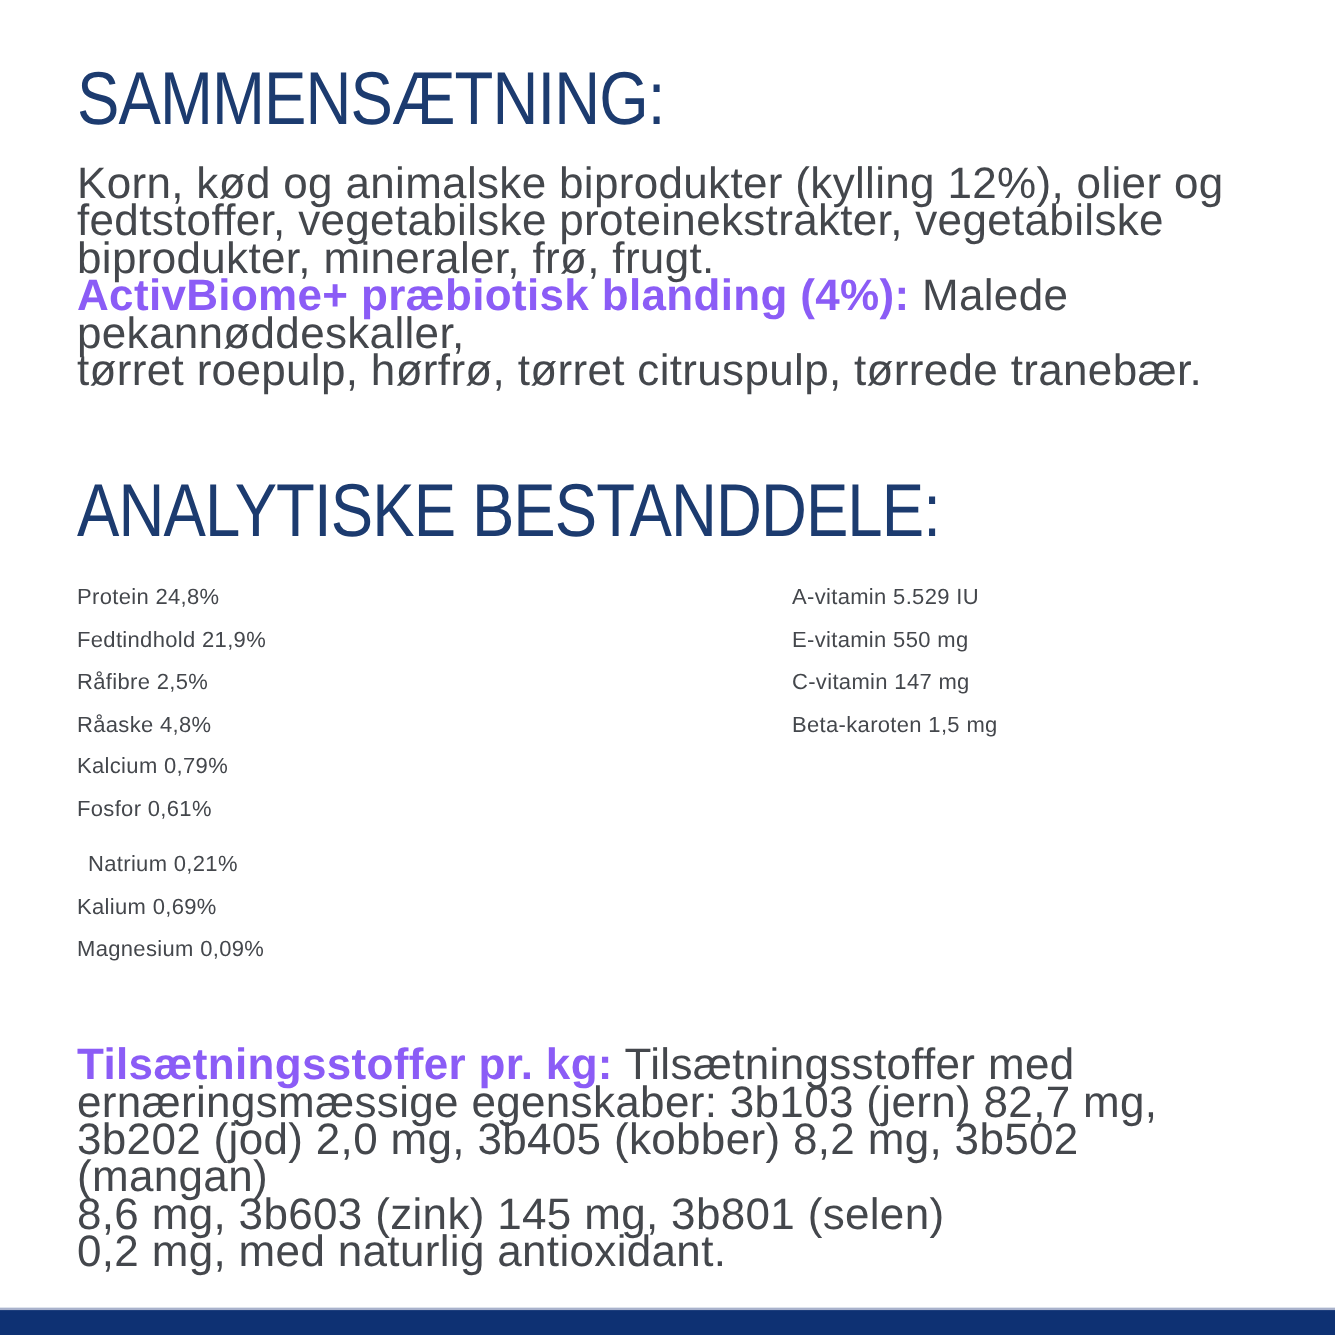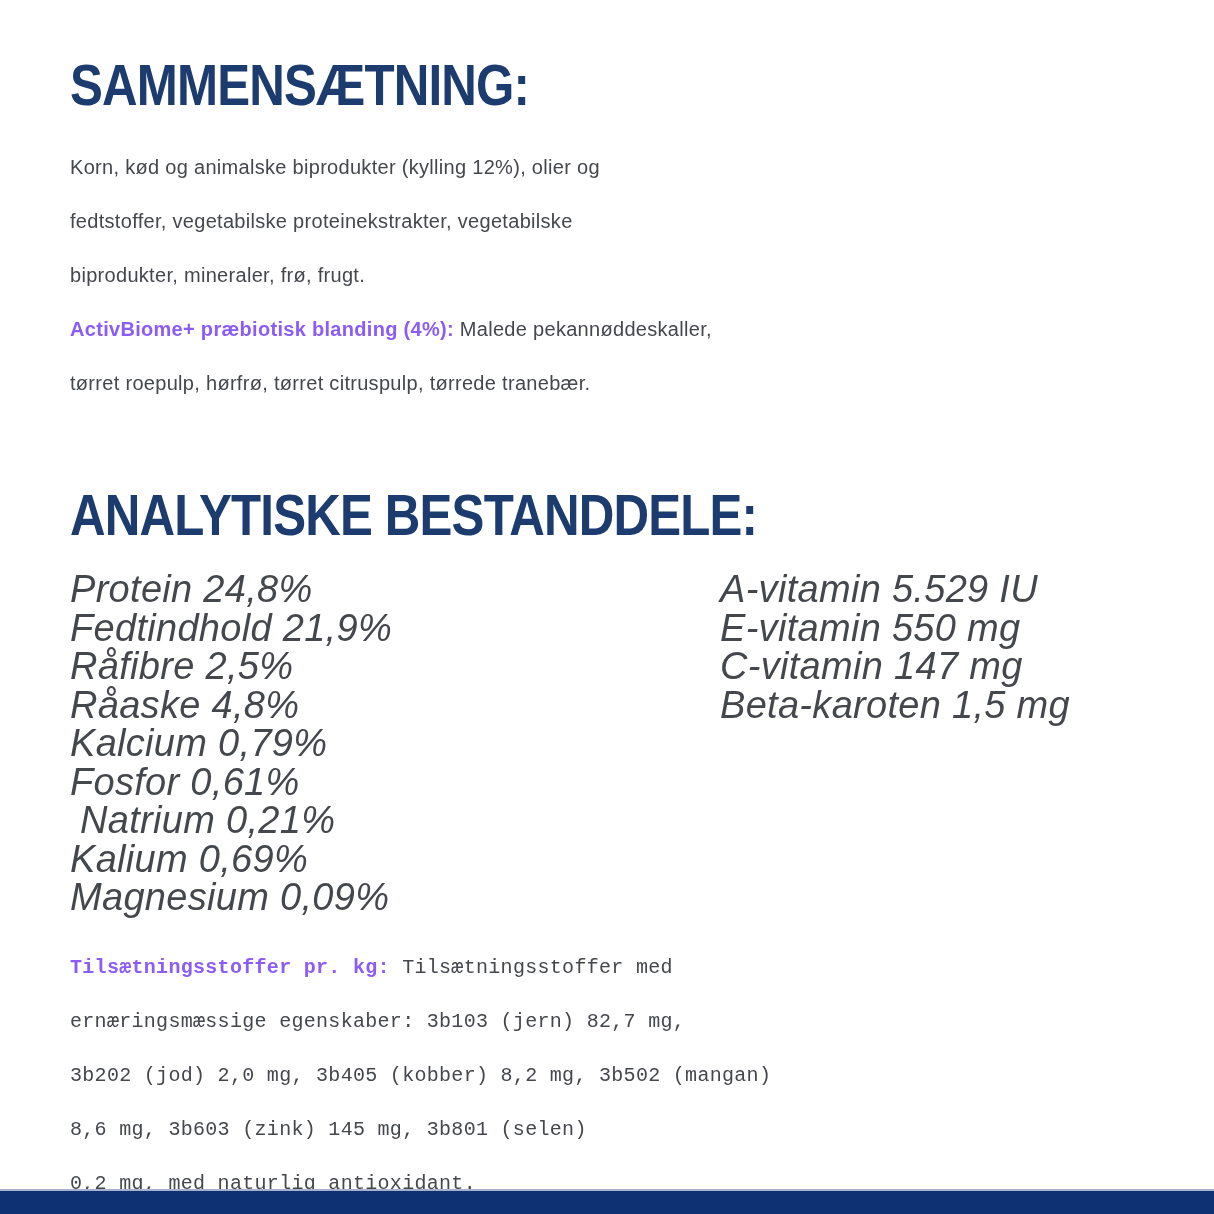--- a/index.html
+++ b/index.html
@@ -14,71 +14,70 @@
     overflow: hidden;
     font-family: "Liberation Sans", sans-serif;
     color: #44474c;
   }
   .page {
     padding: 56px 56px 0 70px;
   }
   h1 {
     margin: 0;
     color: #1c3b6f;
-    font-size: 58px;
-    font-weight: bold;
+    font-size: 68px;
+    font-weight: normal;
     line-height: 1.0;
     white-space: nowrap;
   }
   .condense {
     display: inline-block;
     transform: scaleX(0.85);
     transform-origin: 0 50%;
     letter-spacing: -1px;
   }
   h1.second {
     margin-top: 76px;
   }
   .body {
     margin: 0;
     margin-top: 26px;
-    font-size: 20px;
-    line-height: 54px;
+    font-size: 40px;
+    line-height: 34px;
     letter-spacing: 0.3px;
     white-space: pre-line;
     max-width: 1100px;
   }
   .lead {
     font-weight: bold;
     color: #8b5cf6;
   }
   .columns {
     display: flex;
     flex-direction: row;
     margin-top: 26px;
   }
   .col {
     list-style: none;
     margin: 0;
     padding: 0;
-    font-size: 38px;
+    font-size: 20px;
     line-height: 38.5px;
     letter-spacing: 0.3px;
-    font-style: italic;
   }
   .col.left {
     width: 650px;
     flex: 0 0 650px;
   }
   .col li.indent {
     padding-left: 10px;
+    margin-top: 12px;
   }
   .additives {
-    margin-top: 24px;
-    font-family: Liberation Mono, monospace;
+    margin-top: 68px;
   }
   .bottom-bar {
     position: absolute;
     left: 0;
     bottom: 0;
     width: 100%;
     height: 23px;
     background: #0e3173;
     border-top: 2px solid #a9b2cc;
   }

